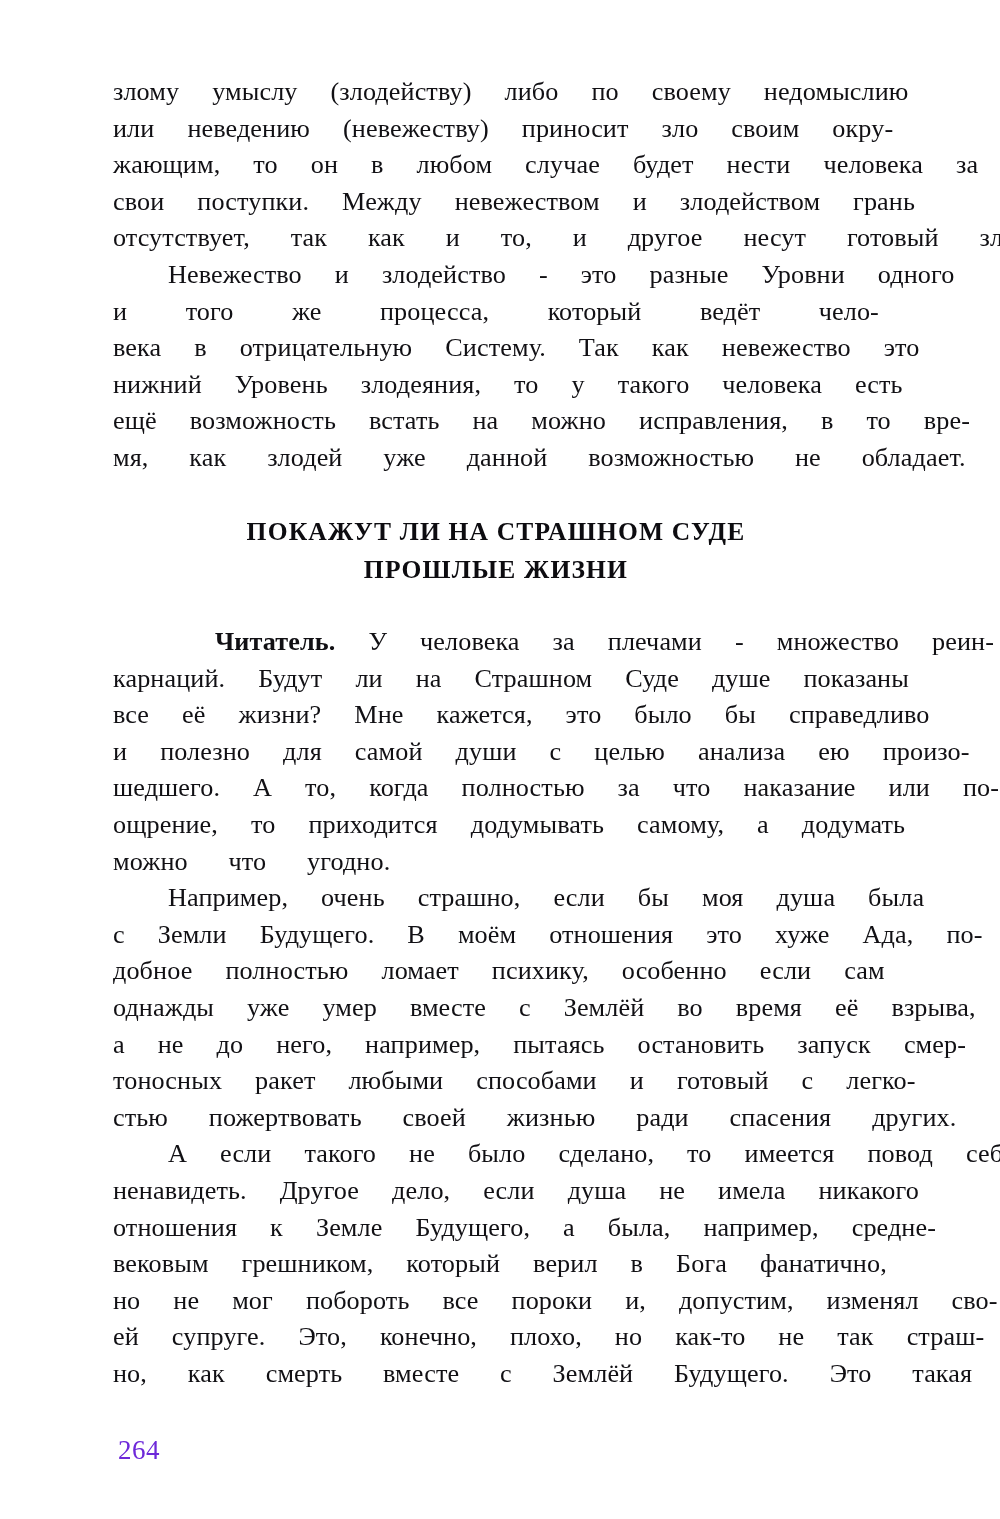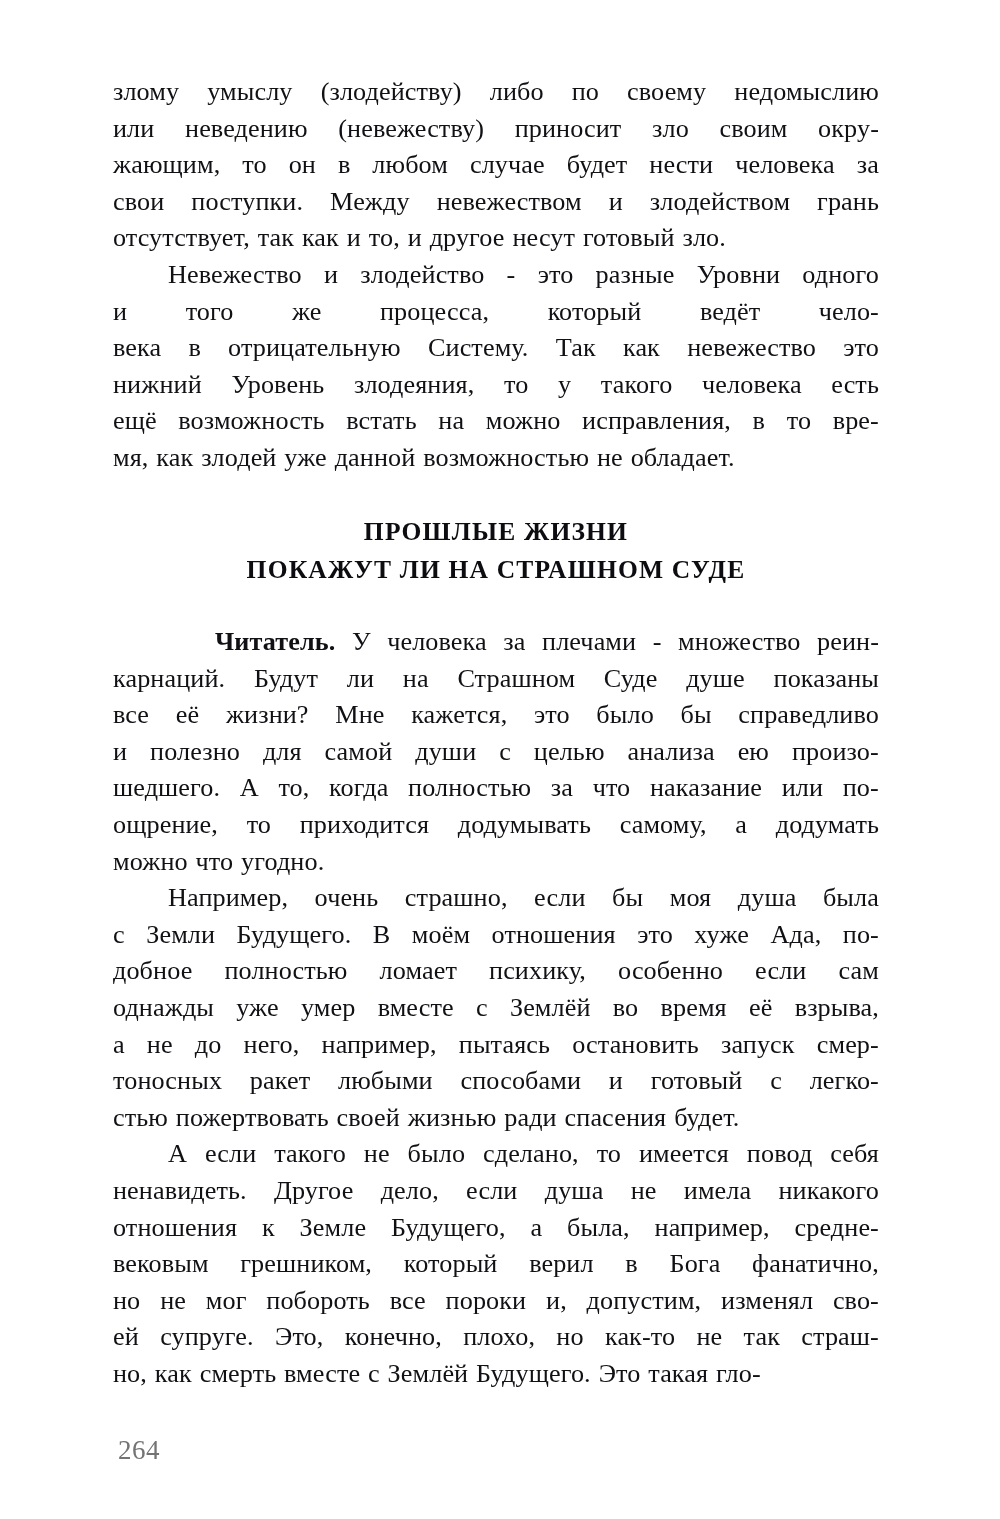--- a/index.html
+++ b/index.html
@@ -29,20 +29,21 @@
   }
   .line {
     display: flex;
     width: 100%;
     font-size: 26.2px;
     line-height: 36.6px;
     height: 36.6px;
     white-space: pre;
     color: #111014;
     letter-spacing: 0.1px;
+    gap: 33px;
   }
   
   .line.just {
     justify-content: space-between;
   }
   
   .line.last {
     justify-content: flex-start;
     text-align: right;
   }
@@ -80,21 +81,21 @@
     display: block;
     white-space: pre;
   }
 
   .page-number {
     position: absolute;
     left: 118px;
     top: 1434px;
     font-size: 27px;
     line-height: 32px;
-    color: #737373;
+    color: #6d28d9;
     letter-spacing: 0.5px;
   }
 </style>
 </head>
 <body>
 
 <div class="page">
 
   <div class="text-column">
     <div id="paras-before-heading">
@@ -110,43 +111,43 @@
           <div class="line just"><span class="w">и</span><span class="w">того</span><span class="w">же</span><span class="w">процесса,</span><span class="w">который</span><span class="w">ведёт</span><span class="w">чело-</span></div>
           <div class="line just"><span class="w">века</span><span class="w">в</span><span class="w">отрицательную</span><span class="w">Систему.</span><span class="w">Так</span><span class="w">как</span><span class="w">невежество</span><span class="w">это</span></div>
           <div class="line just"><span class="w">нижний</span><span class="w">Уровень</span><span class="w">злодеяния,</span><span class="w">то</span><span class="w">у</span><span class="w">такого</span><span class="w">человека</span><span class="w">есть</span></div>
           <div class="line just"><span class="w">ещё</span><span class="w">возможность</span><span class="w">встать</span><span class="w">на</span><span class="w">можно</span><span class="w">исправления,</span><span class="w">в</span><span class="w">то</span><span class="w">вре-</span></div>
           <div class="line last"><span class="w">мя,</span><span class="w">как</span><span class="w">злодей</span><span class="w">уже</span><span class="w">данной</span><span class="w">возможностью</span><span class="w">не</span><span class="w">обладает.</span></div>
         </div>
       </div>
   </div>
 
   <div class="heading">
+    <span class="hline">ПОКАЖУТ ЛИ НА СТРАШНОМ СУДЕ</span>
     <span class="hline">ПРОШЛЫЕ ЖИЗНИ</span>
-    <span class="hline">ПОКАЖУТ ЛИ НА СТРАШНОМ СУДЕ</span>
   </div>
 
   <div class="text-column" style="top:624px;">
     <div id="paras-after-heading">
         <div class="para">
           <div class="line just indent"><span class="w bold">Читатель.</span><span class="w">У</span><span class="w">человека</span><span class="w">за</span><span class="w">плечами</span><span class="w">-</span><span class="w">множество</span><span class="w">реин-</span></div>
           <div class="line just"><span class="w">карнаций.</span><span class="w">Будут</span><span class="w">ли</span><span class="w">на</span><span class="w">Страшном</span><span class="w">Суде</span><span class="w">душе</span><span class="w">показаны</span></div>
           <div class="line just"><span class="w">все</span><span class="w">её</span><span class="w">жизни?</span><span class="w">Мне</span><span class="w">кажется,</span><span class="w">это</span><span class="w">было</span><span class="w">бы</span><span class="w">справедливо</span></div>
           <div class="line just"><span class="w">и</span><span class="w">полезно</span><span class="w">для</span><span class="w">самой</span><span class="w">души</span><span class="w">с</span><span class="w">целью</span><span class="w">анализа</span><span class="w">ею</span><span class="w">произо-</span></div>
           <div class="line just"><span class="w">шедшего.</span><span class="w">А</span><span class="w">то,</span><span class="w">когда</span><span class="w">полностью</span><span class="w">за</span><span class="w">что</span><span class="w">наказание</span><span class="w">или</span><span class="w">по-</span></div>
           <div class="line just"><span class="w">ощрение,</span><span class="w">то</span><span class="w">приходится</span><span class="w">додумывать</span><span class="w">самому,</span><span class="w">а</span><span class="w">додумать</span></div>
           <div class="line last"><span class="w">можно</span><span class="w">что</span><span class="w">угодно.</span></div>
         </div>
         <div class="para">
           <div class="line just indent"><span class="w">Например,</span><span class="w">очень</span><span class="w">страшно,</span><span class="w">если</span><span class="w">бы</span><span class="w">моя</span><span class="w">душа</span><span class="w">была</span></div>
           <div class="line just"><span class="w">с</span><span class="w">Земли</span><span class="w">Будущего.</span><span class="w">В</span><span class="w">моём</span><span class="w">отношения</span><span class="w">это</span><span class="w">хуже</span><span class="w">Ада,</span><span class="w">по-</span></div>
           <div class="line just"><span class="w">добное</span><span class="w">полностью</span><span class="w">ломает</span><span class="w">психику,</span><span class="w">особенно</span><span class="w">если</span><span class="w">сам</span></div>
           <div class="line just"><span class="w">однажды</span><span class="w">уже</span><span class="w">умер</span><span class="w">вместе</span><span class="w">с</span><span class="w">Землёй</span><span class="w">во</span><span class="w">время</span><span class="w">её</span><span class="w">взрыва,</span></div>
           <div class="line just"><span class="w">а</span><span class="w">не</span><span class="w">до</span><span class="w">него,</span><span class="w">например,</span><span class="w">пытаясь</span><span class="w">остановить</span><span class="w">запуск</span><span class="w">смер-</span></div>
           <div class="line just"><span class="w">тоносных</span><span class="w">ракет</span><span class="w">любыми</span><span class="w">способами</span><span class="w">и</span><span class="w">готовый</span><span class="w">с</span><span class="w">легко-</span></div>
-          <div class="line last"><span class="w">стью</span><span class="w">пожертвовать</span><span class="w">своей</span><span class="w">жизнью</span><span class="w">ради</span><span class="w">спасения</span><span class="w">будет.</span></div>
+          <div class="line last"><span class="w">стью</span><span class="w">пожертвовать</span><span class="w">своей</span><span class="w">жизнью</span><span class="w">ради</span><span class="w">спасения</span><span class="w">других.</span></div>
         </div>
         <div class="para">
           <div class="line just indent"><span class="w">А</span><span class="w">если</span><span class="w">такого</span><span class="w">не</span><span class="w">было</span><span class="w">сделано,</span><span class="w">то</span><span class="w">имеется</span><span class="w">повод</span><span class="w">себя</span></div>
           <div class="line just"><span class="w">ненавидеть.</span><span class="w">Другое</span><span class="w">дело,</span><span class="w">если</span><span class="w">душа</span><span class="w">не</span><span class="w">имела</span><span class="w">никакого</span></div>
           <div class="line just"><span class="w">отношения</span><span class="w">к</span><span class="w">Земле</span><span class="w">Будущего,</span><span class="w">а</span><span class="w">была,</span><span class="w">например,</span><span class="w">средне-</span></div>
           <div class="line just"><span class="w">вековым</span><span class="w">грешником,</span><span class="w">который</span><span class="w">верил</span><span class="w">в</span><span class="w">Бога</span><span class="w">фанатично,</span></div>
           <div class="line just"><span class="w">но</span><span class="w">не</span><span class="w">мог</span><span class="w">побороть</span><span class="w">все</span><span class="w">пороки</span><span class="w">и,</span><span class="w">допустим,</span><span class="w">изменял</span><span class="w">сво-</span></div>
           <div class="line just"><span class="w">ей</span><span class="w">супруге.</span><span class="w">Это,</span><span class="w">конечно,</span><span class="w">плохо,</span><span class="w">но</span><span class="w">как-то</span><span class="w">не</span><span class="w">так</span><span class="w">страш-</span></div>
           <div class="line last"><span class="w">но,</span><span class="w">как</span><span class="w">смерть</span><span class="w">вместе</span><span class="w">с</span><span class="w">Землёй</span><span class="w">Будущего.</span><span class="w">Это</span><span class="w">такая</span><span class="w">гло-</span></div>
         </div>

